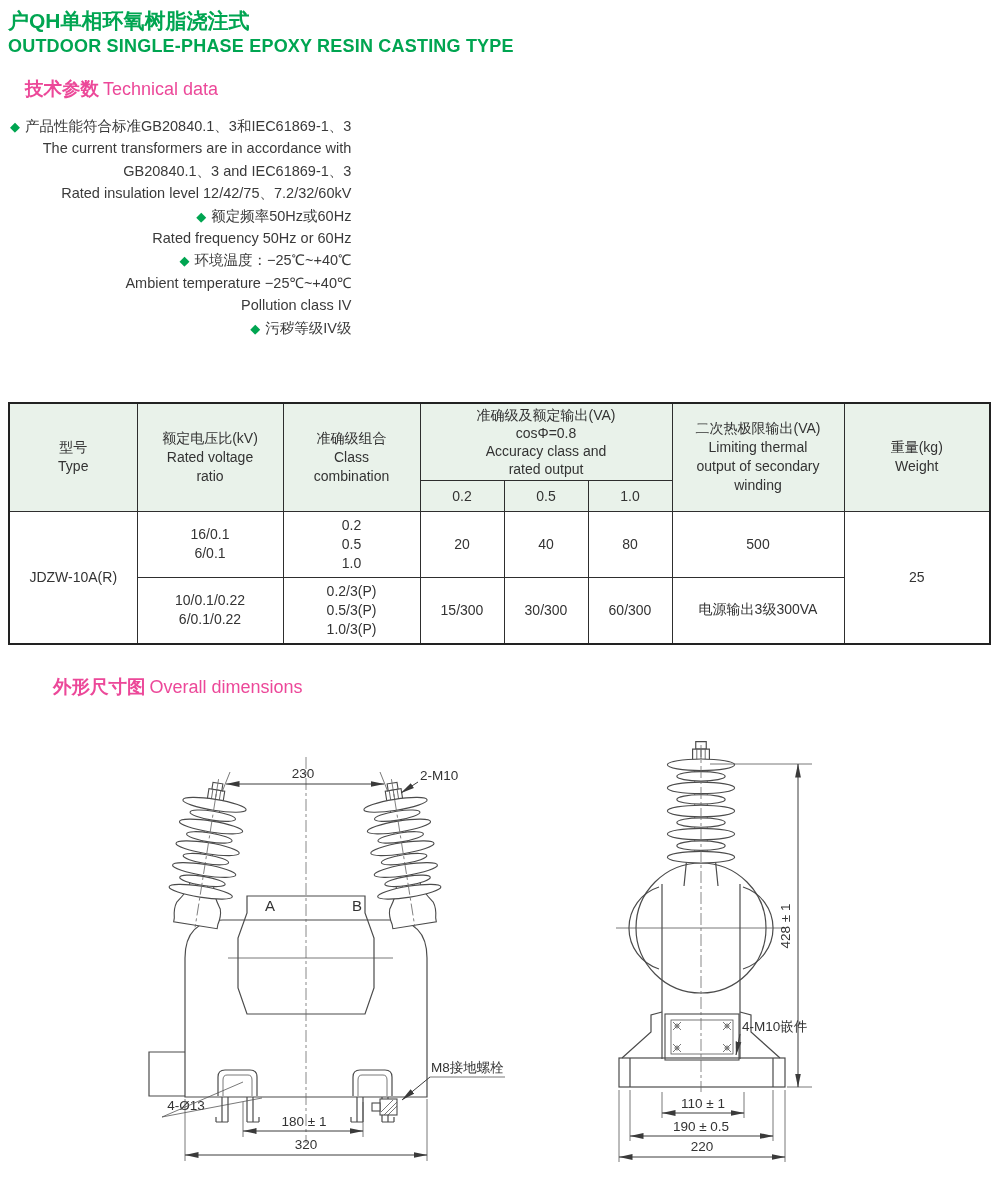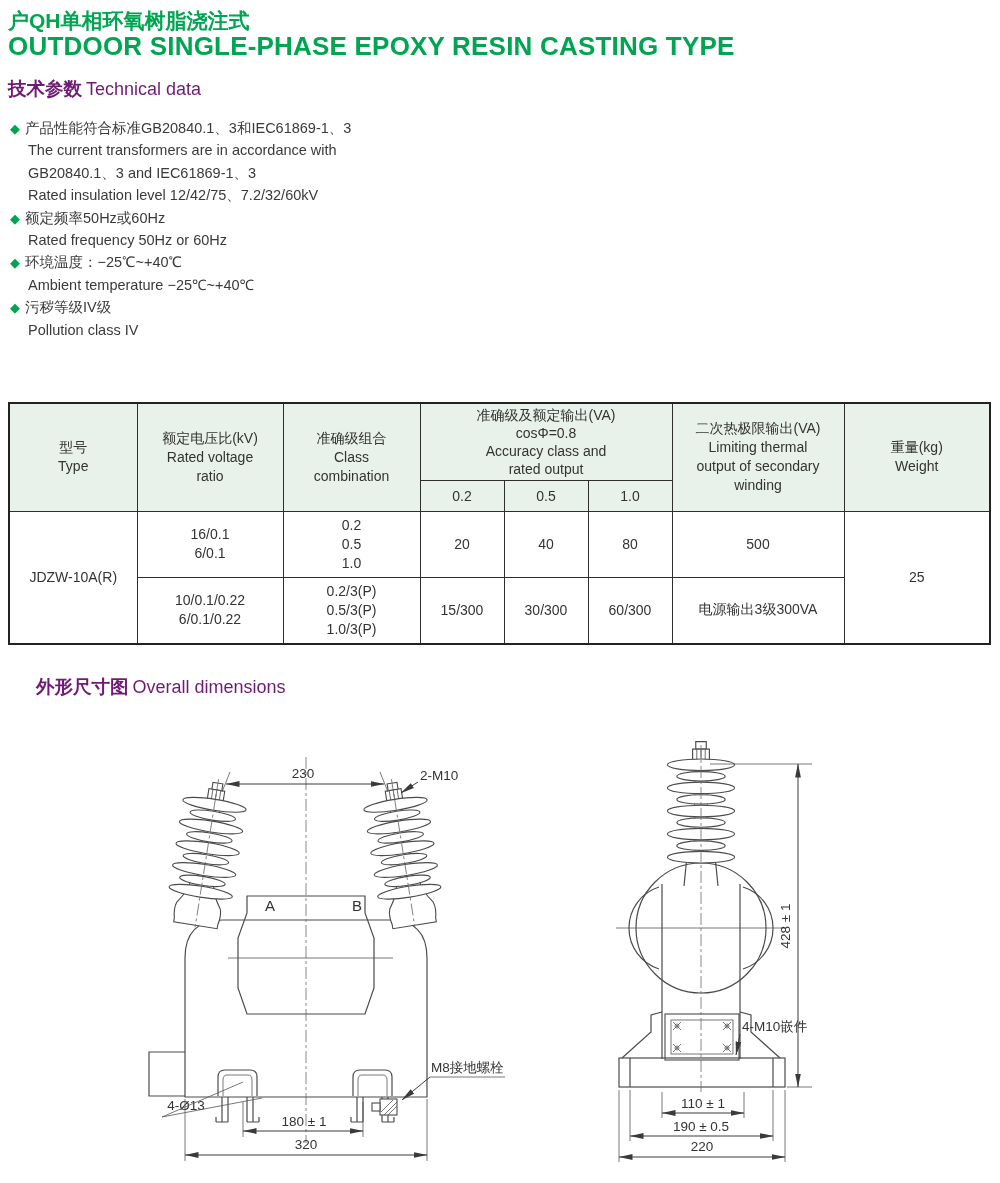--- a/index.html
+++ b/index.html
@@ -1,29 +1,29 @@
 <!DOCTYPE html>
 <html><head>
 <meta charset="utf-8">
 <style>
   html,body{margin:0;padding:0;background:#fff;}
   .page{position:relative;width:1000px;height:1183px;background:#fff;overflow:hidden;
         font-family:"Liberation Sans",sans-serif;color:#3a3a3a;text-decoration:underline;}
   
   .titleblock{position:absolute;left:8px;top:8px;}
   .title-zh{font-size:21px;font-weight:700;color:#00a551;line-height:26px;}
-  .title-en{font-size:26px;font-weight:700;color:#00a551;line-height:25px;letter-spacing:.2px;}
-  .sec-head{position:absolute;left:8px;color:#701a75;white-space:nowrap;}
+  .title-en{font-size:18px;font-weight:700;color:#00a551;line-height:25px;letter-spacing:.2px;}
+  .sec-head{position:absolute;left:25px;color:#ec4899;white-space:nowrap;}
   .sec-head .zh{font-size:18.5px;font-weight:700;}
   .sec-head .en{font-size:18px;font-weight:400;margin-left:4px;}
   #sec-tech{top:76px;}
   #sec-dim{top:674px;margin-left:28px;}
   
   .bullets{position:absolute;left:10px;top:116px;}
-  .b-line{height:22.4px;font-size:14.5px;line-height:25px;color:#3a3a3a;white-space:nowrap;}
+  .b-line{height:22.4px;font-size:14.5px;line-height:20px;color:#3a3a3a;white-space:nowrap;text-align:right;}
   .b-line .dia{color:#00a551;font-size:13px;margin-right:5px;}
   .b-en{padding-left:18px;}
   
   table.spec{position:absolute;left:8px;top:402px;width:981px;border-collapse:collapse;
              table-layout:fixed;border:2px solid #222;}
   table.spec td{border:1px solid #2e2e2e;text-align:center;vertical-align:middle;
                 font-size:14px;color:#333;padding:0;}
   table.spec .hd{background:#e9f2ea;}
   table.spec .ln{line-height:19px;}
   table.spec .ln4{line-height:18px;}
@@ -54,22 +54,22 @@
 
   <div class="bullets">
     <div class="b-line"><span class="dia">◆</span><span>产品性能符合标准GB20840.1、3和IEC61869-1、3</span></div>
     <div class="b-line b-en">The current transformers are in accordance with</div>
     <div class="b-line b-en">GB20840.1、3 and IEC61869-1、3</div>
     <div class="b-line b-en">Rated insulation level 12/42/75、7.2/32/60kV</div>
     <div class="b-line"><span class="dia">◆</span><span>额定频率50Hz或60Hz</span></div>
     <div class="b-line b-en">Rated frequency 50Hz or 60Hz</div>
     <div class="b-line"><span class="dia">◆</span><span>环境温度：−25℃~+40℃</span></div>
     <div class="b-line b-en">Ambient temperature −25℃~+40℃</div>
+    <div class="b-line b-en">Pollution class IV</div>
     <div class="b-line"><span class="dia">◆</span><span>污秽等级IV级</span></div>
-    <div class="b-line b-en">Pollution class IV</div>
   </div>
 
   <table class="spec">
     <colgroup>
       <col style="width:128px">
         <col style="width:146px">
         <col style="width:137px">
       <col style="width:84px">
         <col style="width:84px">
         <col style="width:84px">

